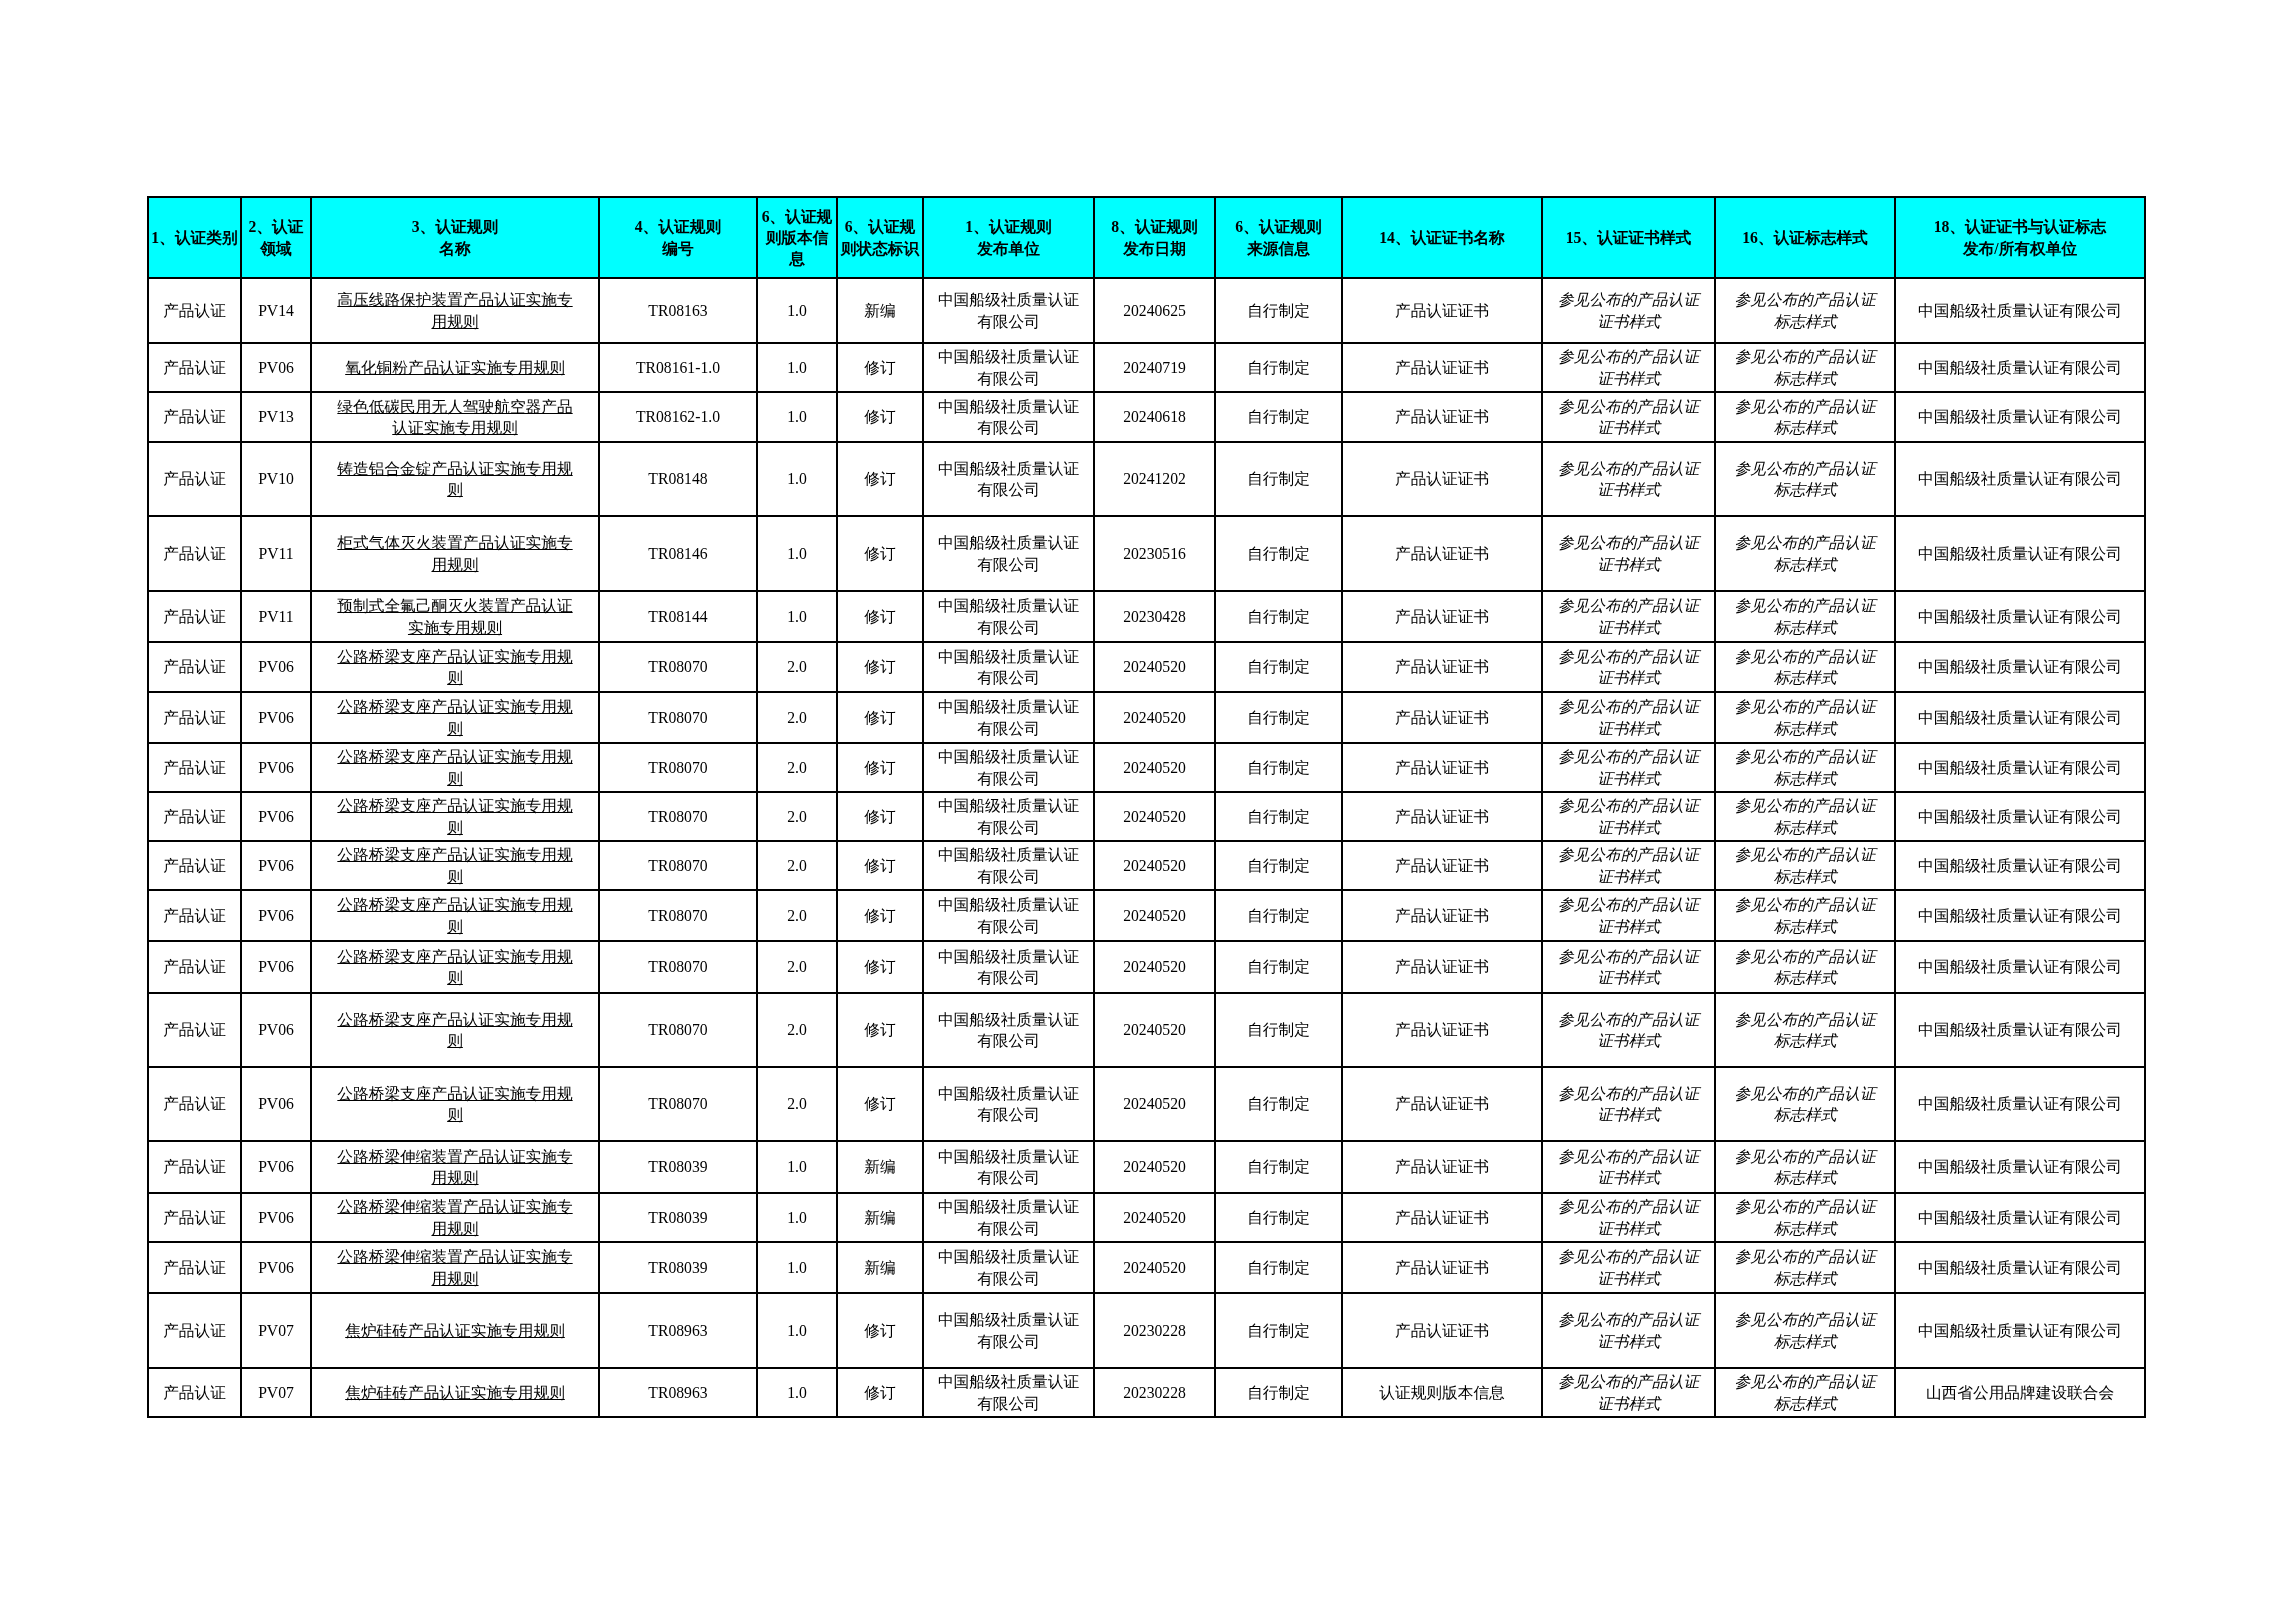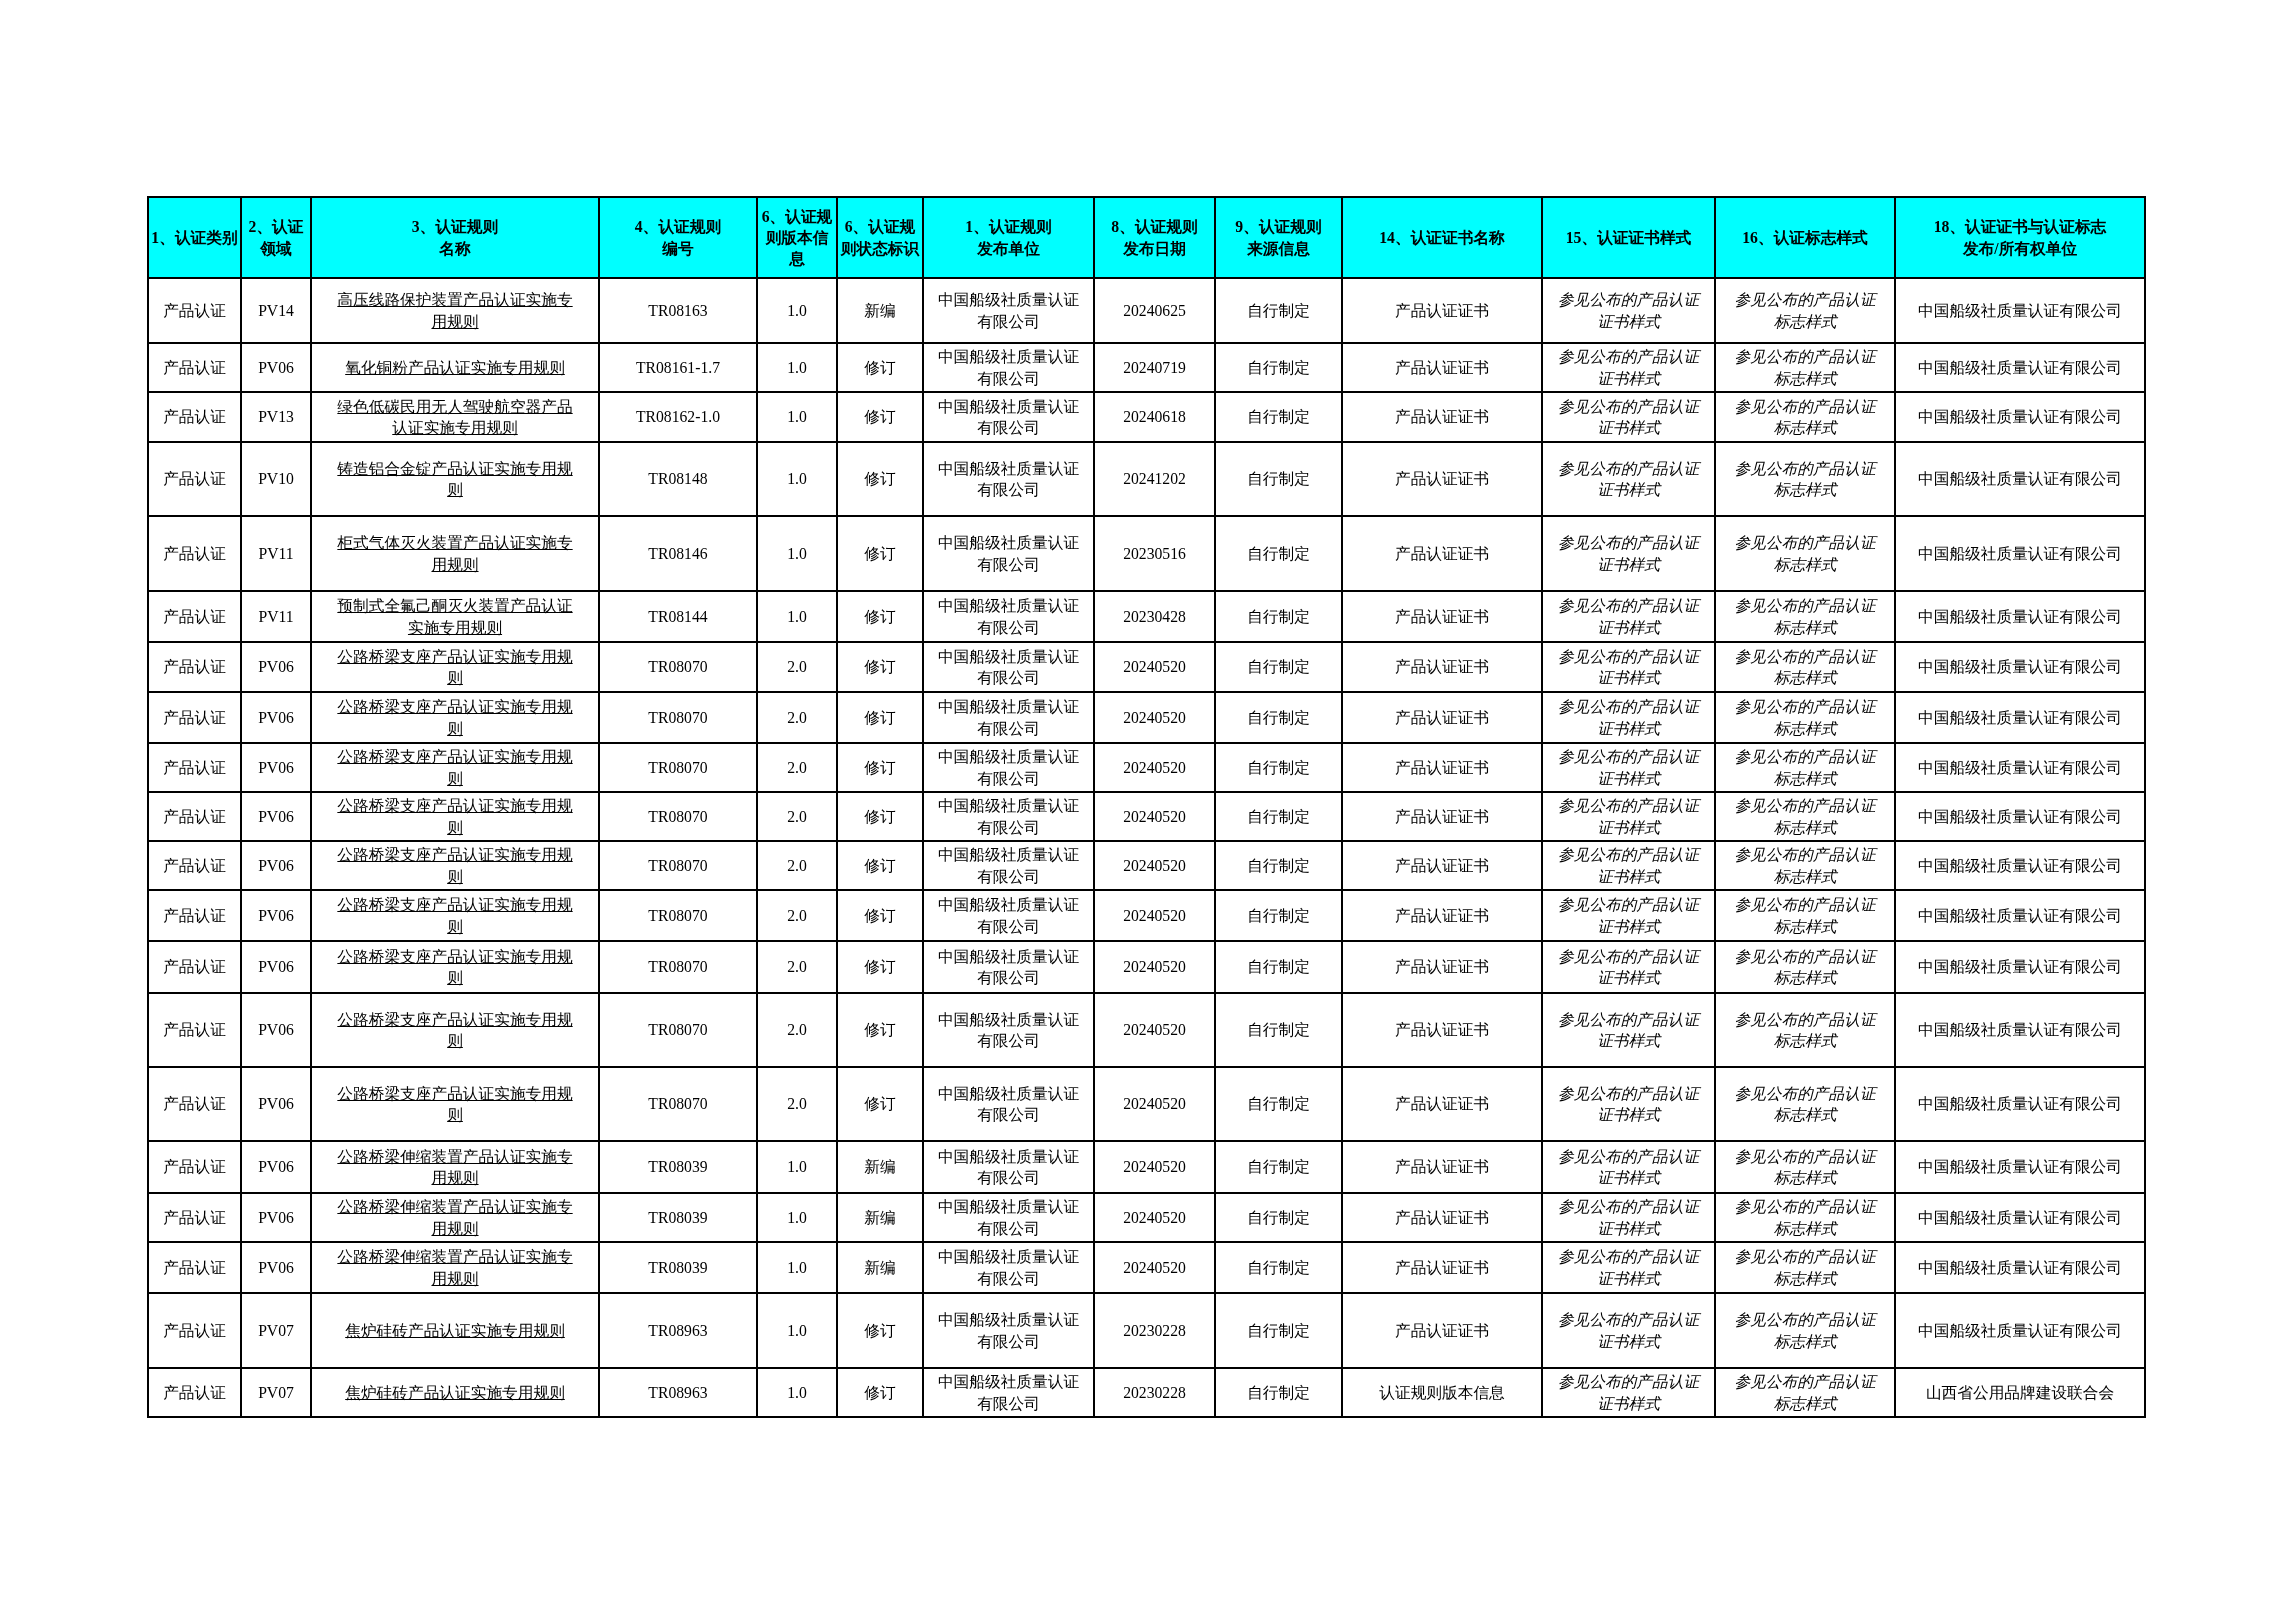--- a/index.html
+++ b/index.html
@@ -108,21 +108,21 @@
         <th>3、认证规则
 名称</th>
         <th>4、认证规则
 编号</th>
         <th>6、认证规则版本信息</th>
         <th>6、认证规则状态标识</th>
         <th>1、认证规则
 发布单位</th>
         <th>8、认证规则
 发布日期</th>
-        <th>9、认证规则
+        <th>6、认证规则
 来源信息</th>
         <th>14、认证证书名称</th>
         <th>15、认证证书样式</th>
         <th>16、认证标志样式</th>
         <th>18、认证证书与认证标志
 发布/所有权单位</th>
       </tr>
     </thead>
     <tbody>
         <tr class="r1">
@@ -137,21 +137,21 @@
           <td>自行制定</td>
           <td>产品认证证书</td>
           <td>参见公布的产品认证证书样式</td>
           <td>参见公布的产品认证标志样式</td>
           <td>中国船级社质量认证有限公司</td>
         </tr>
         <tr class="r2">
           <td>产品认证</td>
           <td>PV06</td>
           <td>氧化铜粉产品认证实施专用规则</td>
-          <td>TR08161-1.7</td>
+          <td>TR08161-1.0</td>
           <td>1.0</td>
           <td>修订</td>
           <td>中国船级社质量认证有限公司</td>
           <td>20240719</td>
           <td>自行制定</td>
           <td>产品认证证书</td>
           <td>参见公布的产品认证证书样式</td>
           <td>参见公布的产品认证标志样式</td>
           <td>中国船级社质量认证有限公司</td>
         </tr>

